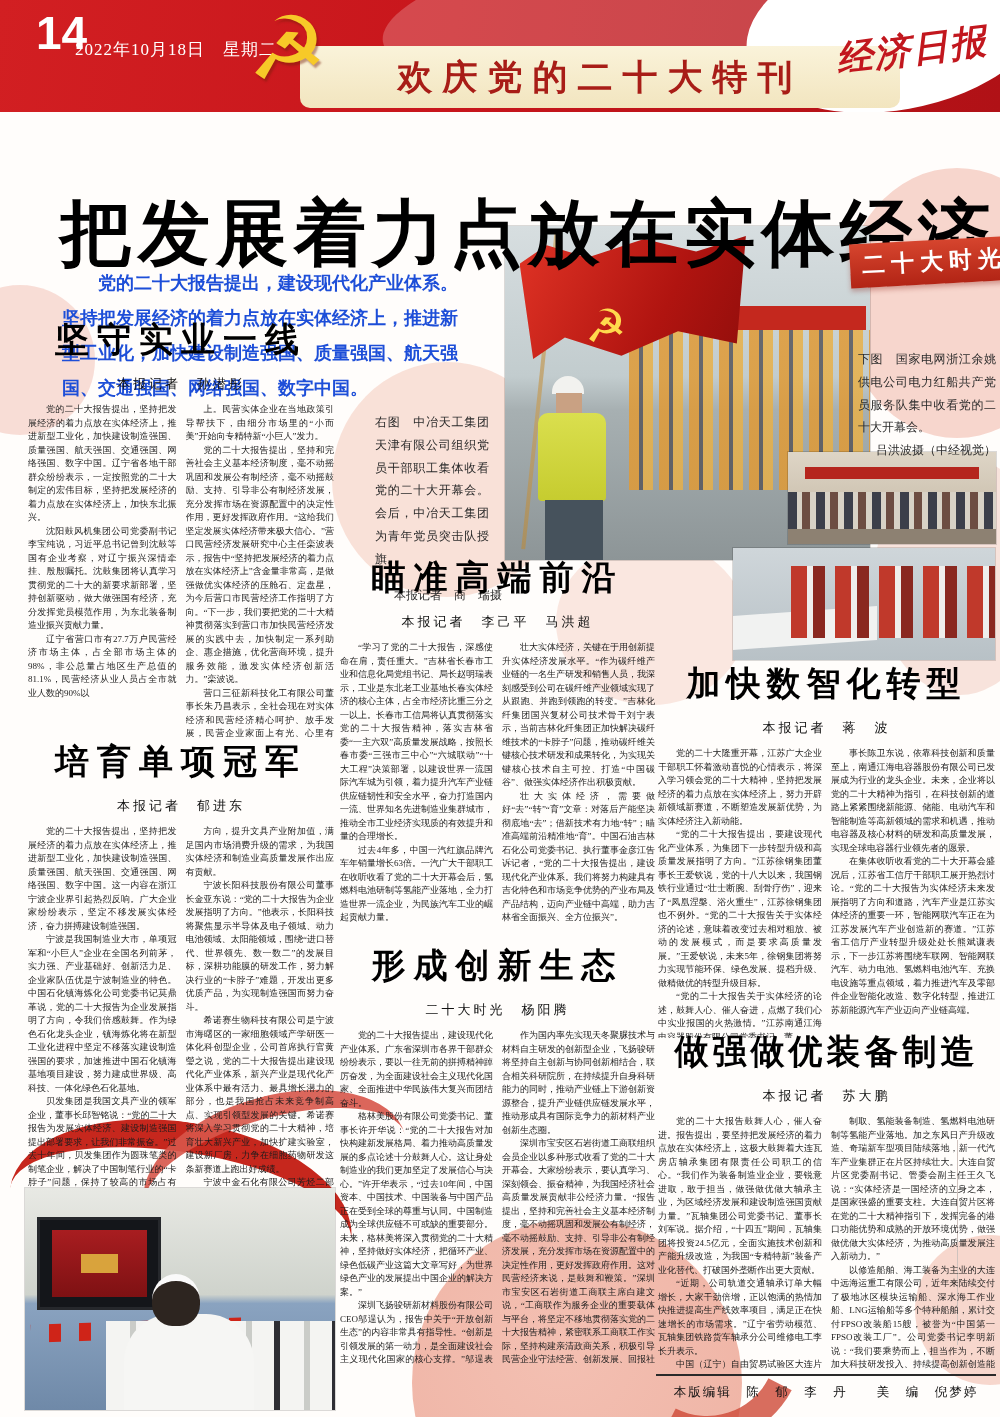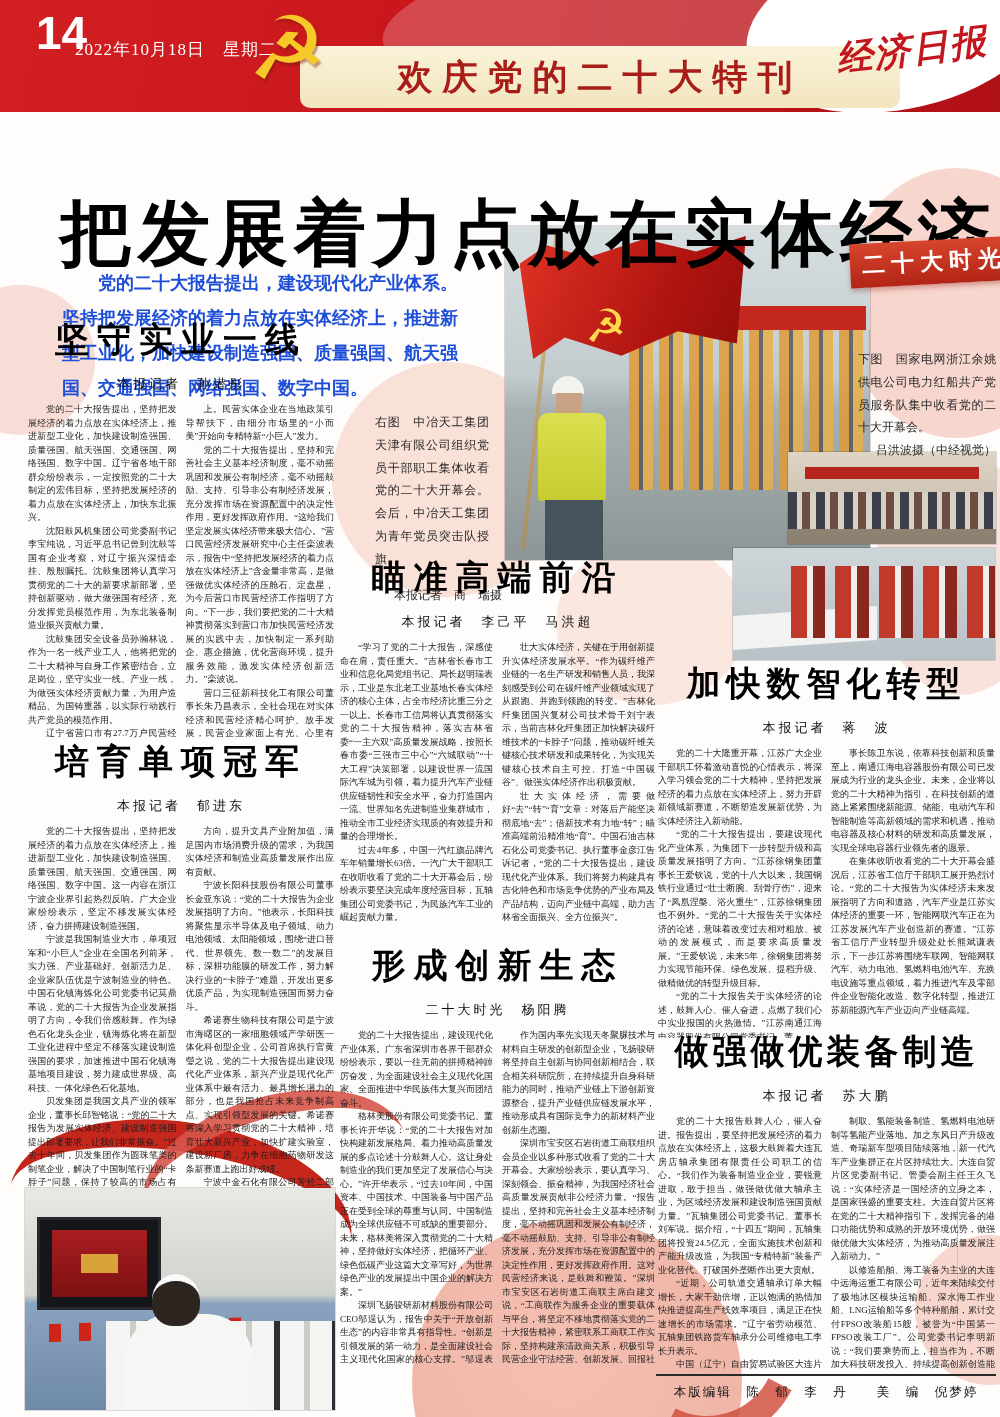--- a/index.html
+++ b/index.html
@@ -185,21 +185,20 @@
     <p class="credit" style="margin:0">吕洪波摄（中经视觉）</p>
   </div>
 
   <section class="article" style="left:28px; top:320px; width:306px; height:420px;">
     <h2 class="atitle">坚守实业一线</h2>
     <div class="byline">本报记者　孙潜彤</div>
     <div class="cols">
       <div class="col">
           <p>党的二十大报告提出，坚持把发展经济的着力点放在实体经济上，推进新型工业化，加快建设制造强国、质量强国、航天强国、交通强国、网络强国、数字中国。辽宁省各地干部群众纷纷表示，一定按照党的二十大制定的宏伟目标，坚持把发展经济的着力点放在实体经济上，加快东北振兴。</p>
           <p>沈阳鼓风机集团公司党委副书记李宝纯说，习近平总书记曾到沈鼓等国有企业考察，对辽宁振兴深情牵挂、殷殷嘱托。沈鼓集团将认真学习贯彻党的二十大的新要求新部署，坚持创新驱动，做大做强国有经济，充分发挥党员模范作用，为东北装备制造业振兴贡献力量。</p>
-          <p>沈鼓集团安全设备员孙瀚林说，作为一名一线产业工人，他将把党的二十大精神与自身工作紧密结合，立足岗位，坚守实业一线、产业一线，为做强实体经济贡献力量，为用户造精品、为国铸重器，以实际行动践行共产党员的模范作用。</p>
           <p>辽宁省营口市有27.7万户民营经济市场主体，占全部市场主体的98%，非公总量占地区生产总值的81.1%，民营经济从业人员占全市就业人数的90%以</p>
         </div>
       <div class="col">
           <p>上。民营实体企业在当地政策引导帮扶下，由细分市场里的“小而美”开始向专精特新“小巨人”发力。</p>
           <p>党的二十大报告提出，坚持和完善社会主义基本经济制度，毫不动摇巩固和发展公有制经济，毫不动摇鼓励、支持、引导非公有制经济发展，充分发挥市场在资源配置中的决定性作用，更好发挥政府作用。“这给我们坚定发展实体经济带来极大信心。”营口民营经济发展研究中心主任栾波表示，报告中“坚持把发展经济的着力点放在实体经济上”含金量非常高，是做强做优实体经济的压舱石、定盘星，为今后营口市民营经济工作指明了方向。“下一步，我们要把党的二十大精神贯彻落实到营口市加快民营经济发展的实践中去，加快制定一系列助企、惠企措施，优化营商环境，提升服务效能，激发实体经济创新活力。”栾波说。</p>
           <p>营口三征新科技化工有限公司董事长朱乃昌表示，全社会现在对实体经济和民营经济精心呵护、放手发展，民营企业家面上有光、心里有底，一个个“铆足了劲”。“我们要借党的二十大东风，撸起袖子加油干，开创实体经济新面貌。”朱乃昌说。</p>
         </div>
     </div>
   </section>
 
@@ -220,21 +219,21 @@
         </div>
     </div>
   </section>
 
   <section class="article" style="left:340px; top:558px; width:315px; height:404px;">
     <h2 class="atitle">瞄准高端前沿</h2>
     <div class="byline">本报记者　李己平　马洪超</div>
     <div class="cols">
       <div class="col">
           <p>“学习了党的二十大报告，深感使命在肩，责任重大。”吉林省长春市工业和信息化局党组书记、局长赵明瑞表示，工业是东北老工业基地长春实体经济的核心主体，占全市经济比重三分之一以上。长春市工信局将认真贯彻落实党的二十大报告精神，落实吉林省委“一主六双”高质量发展战略，按照长春市委“三强市三中心”“六城联动”“十大工程”决策部署，以建设世界一流国际汽车城为引领，着力提升汽车产业链供应链韧性和安全水平，奋力打造国内一流、世界知名先进制造业集群城市，推动全市工业经济实现质的有效提升和量的合理增长。</p>
-          <p>过去4年多，中国一汽红旗品牌汽车年销量增长63倍。一汽广大干部职工在收听收看了党的二十大开幕会后，纷纷表示要坚决完成年度经营目标，瓦轴集团公司党委书记，为民族汽车工业的崛起贡献力量。</p>
+          <p>过去4年多，中国一汽红旗品牌汽车年销量增长63倍。一汽广大干部职工在收听收看了党的二十大开幕会后，氢燃料电池研制等氢能产业落地，全力打造世界一流企业，为民族汽车工业的崛起贡献力量。</p>
         </div>
       <div class="col">
           <p>壮大实体经济，关键在于用创新提升实体经济发展水平。“作为碳纤维产业链的一名生产研发和销售人员，我深刻感受到公司在碳纤维产业领域实现了从跟跑、并跑到领跑的转变。”吉林化纤集团国兴复材公司技术骨干刘宁表示，当前吉林化纤集团正加快解决碳纤维技术的“卡脖子”问题，推动碳纤维关键核心技术研发和成果转化，为实现关键核心技术自主可控、打造“中国碳谷”、做强实体经济作出积极贡献。</p>
           <p>壮大实体经济，需要做好“去”“转”“育”文章：对落后产能坚决彻底地“去”；借新技术有力地“转”；瞄准高端前沿精准地“育”。中国石油吉林石化公司党委书记、执行董事金彦江告诉记者，“党的二十大报告提出，建设现代化产业体系。我们将努力构建具有吉化特色和市场竞争优势的产业布局及产品结构，迈向产业链中高端，助力吉林省全面振兴、全方位振兴”。</p>
         </div>
     </div>
   </section>
 
   <section class="article" style="left:340px; top:946px; width:315px; height:418px;">
     <h2 class="atitle">形成创新生态</h2>

